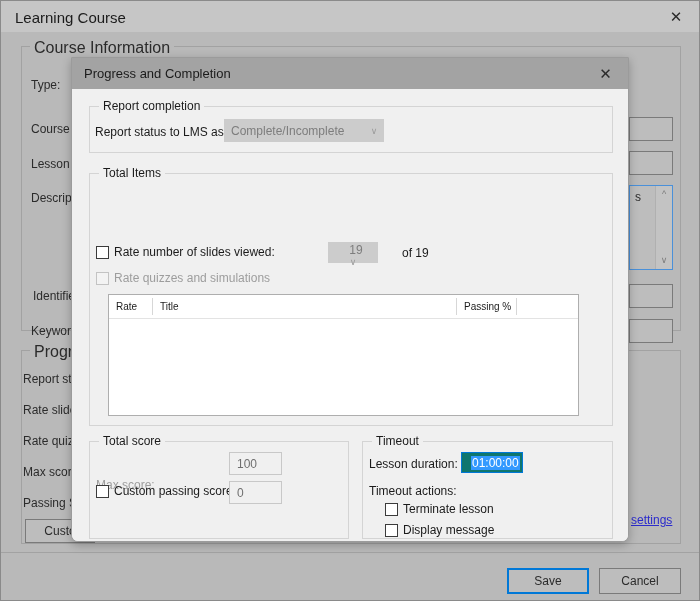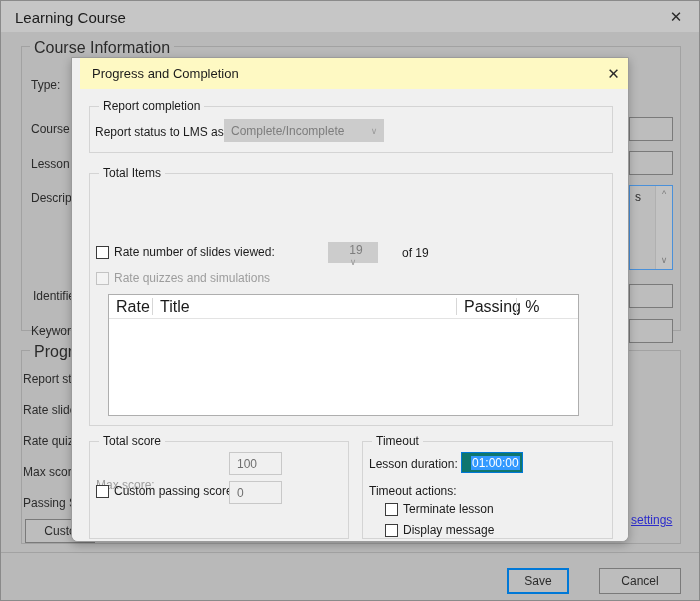--- a/index.html
+++ b/index.html
@@ -155,24 +155,24 @@
     height: 485px;
     background: #f0f0f0;
     border: 1px solid #9b9b9b;
     border-radius: 0 0 7px 7px;
     box-sizing: border-box;
     box-shadow: 0 3px 10px rgba(0,0,0,0.25);
     overflow: hidden;
   }
   #dlg-titlebar {
     position: absolute;
-    left: 8px; top: 0;
+    left: 0; top: 0;
     width: 100%;
     height: 31px;
-    background: #fef9c3;
+    background: #a3a3a3;
     box-sizing: border-box;
   }
   #dlg-title-text {
     position: absolute;
     left: 12px; top: 8px;
     font-size: 13px;
     color: #1b1b1b;
   }
   #dlg-close {
     position: absolute;
@@ -304,21 +304,21 @@
     height: 24px;
     background: #ffffff;
     border-bottom: 1px solid #e3e3e3;
     box-sizing: border-box;
   }
   .grid-col {
     position: absolute;
     top: 0;
     height: 23px;
     line-height: 23px;
-    font-size: 16px;
+    font-size: 10px;
     color: #1b1b1b;
     box-sizing: border-box;
     padding-left: 7px;
     white-space: nowrap;
   }
   .grid-divider {
     position: absolute;
     top: 3px;
     width: 1px;
     height: 17px;
@@ -410,21 +410,21 @@
     <span class="bg-label" style="left:22px; top:464px;">Passing S</span>
 
     <div class="bg-button" style="left:24px; top:487px; width:70px; height:24px;">
       <span>Custo</span>
     </div>
 
     <span id="bg-settings-link" style="left:630px; top:481px;">settings</span>
 
     <div id="bg-footer-sep" style="top:520px;"></div>
 
-    <div class="bg-button focused" style="left:506px; top:536px; width:62px; height:26px;">
+    <div class="bg-button focused" style="left:506px; top:536px; width:82px; height:26px;">
       <span>Save</span>
     </div>
     <div class="bg-button" style="left:598px; top:536px; width:82px; height:26px;">
       <span>Cancel</span>
     </div>
 
   </div>
 </div>
 
 <div id="dialog">

